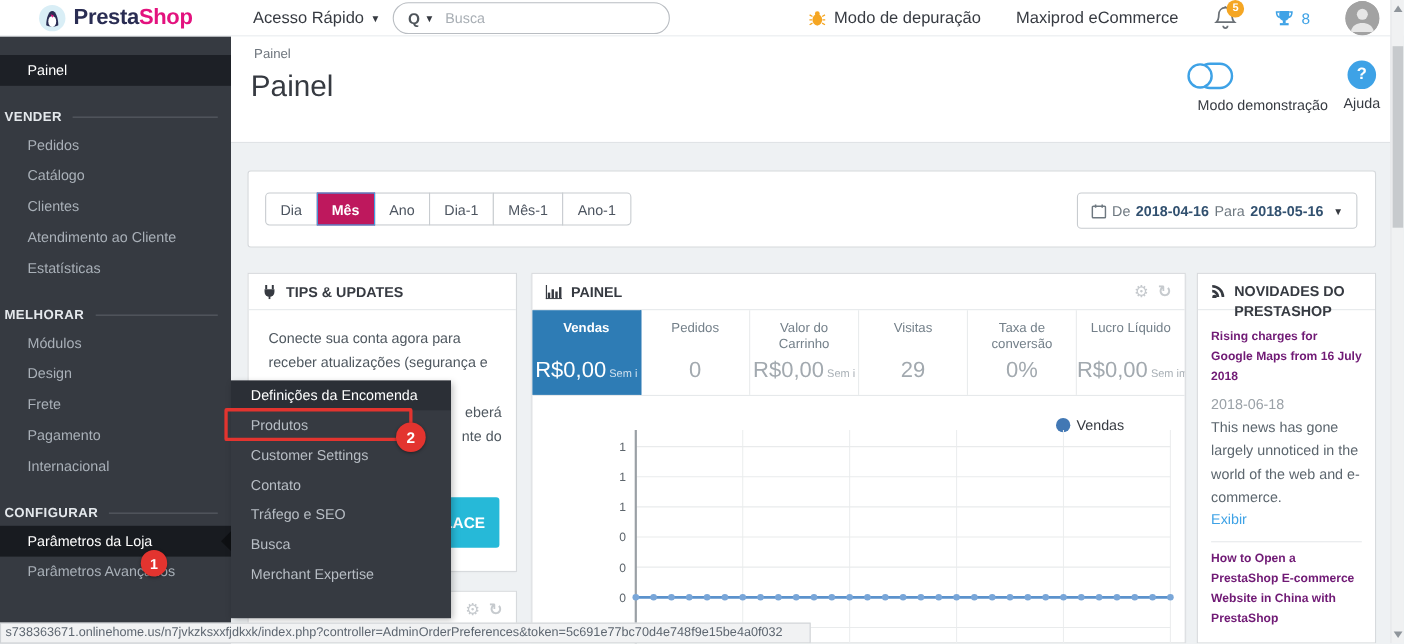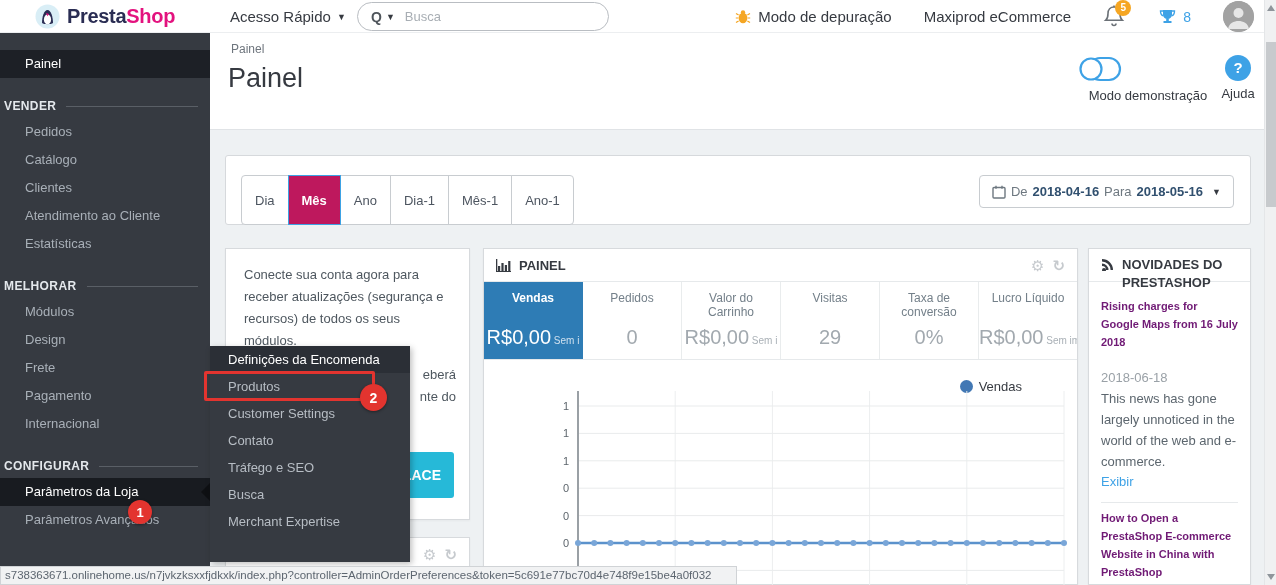--- a/index.html
+++ b/index.html
@@ -45,21 +45,21 @@
   .crumb{position:absolute;left:21px;top:9px;font-size:12px;color:#6e757d}
   .page-title{position:absolute;left:18px;top:30px;font-size:27px;font-weight:400;color:#363a41}
   .head-action{position:absolute;top:22px;text-align:center;cursor:pointer}
   .demo{left:868px;width:140px}
   .help{left:1002px;width:52px}
   .head-action .lab{font-size:13px;color:#363a41;margin-top:5px}
   .help-circle{width:26px;height:26px;border-radius:50%;background:#3ea2e6;color:#fff;font-weight:bold;font-size:15px;line-height:26px;margin:0 auto}
   
   .range-card{position:absolute;left:15px;top:122px;width:1026px;height:70px;background:#fff;border:1px solid #d6d9dc;border-radius:3px}
   .btn-group{position:absolute;left:15px;top:19px;display:flex}
-  .btn{height:50px;padding:0 13px;border:1px solid #c8ccd0;background:#fff;font-size:13px;color:#4d5560;margin-left:-1px;display:flex;align-items:center;cursor:pointer;font-family:inherit}
+  .btn{height:30px;padding:0 13px;border:1px solid #c8ccd0;background:#fff;font-size:13px;color:#4d5560;margin-left:-1px;display:flex;align-items:center;cursor:pointer;font-family:inherit}
   .btn:first-child{border-radius:4px 0 0 4px;margin-left:0}
   .btn:last-child{border-radius:0 4px 4px 0}
   .btn.active{background:#be185d;border-color:#3da2e4;color:#fff;font-weight:bold;z-index:2}
   .date-btn{position:absolute;right:16px;top:19px;height:33px;border:1px solid #c8ccd0;border-radius:4px;background:#fff;display:flex;align-items:center;gap:5px;padding:0 12px;font-size:13px;color:#6e7880;white-space:nowrap;cursor:pointer}
   .date-btn b{color:#31506f}
   .date-btn .caret{margin-left:4px}
   
   .card{position:absolute;background:#fff;border:1px solid #d7dadd;box-shadow:0 1px 2px rgba(0,0,0,.04)}
   .panel-head{height:33px;display:flex;align-items:center;gap:8px;padding:0 12px;border-bottom:1px solid #e6e9eb;font-size:13px;font-weight:600;color:#363a41}
   .panel-head .sp{flex:1}
@@ -83,21 +83,21 @@
   .kpi.active .note{color:#cfe0ee}
   .legend{position:absolute;right:55px;top:130px;display:flex;align-items:center;gap:6px;font-size:13px;color:#363a41}
   .legend .dot{width:13px;height:13px;border-radius:50%;background:#4278b4}
   .chart-svg{position:absolute;left:0;top:112px}
   
   .news{left:878px;top:215px;width:163px;height:337px}
   .news .panel-head{align-items:flex-start;padding-top:7px;overflow:visible}
   .news .panel-head .ttl{width:104px;line-height:18px}
   .news-body{padding:9px 12px 0 12px}
   .news-title{font-size:11px;font-weight:600;color:#701a75;line-height:18px;margin-top:6px;cursor:pointer}
-  .news-date{font-size:13px;color:#9aa1a7;margin-top:19px}
+  .news-date{font-size:13px;color:#9aa1a7;margin-top:9px}
   .news-ex{font-size:13px;color:#5c666e;line-height:21px;margin-top:3px}
   .news-link{font-size:13px;color:#3ea2e6;margin-top:2px;cursor:pointer}
   .news-hr{border-top:1px solid #e6e9eb;margin:13px 0 4px 0}
   
   .statusbar{position:absolute;left:0;top:566px;width:737px;height:19px;background:#f1f2f3;border:1px solid #d0d3d6;font-size:11.5px;line-height:17px;color:#5d6670;padding:0 4px;white-space:nowrap;overflow:hidden;z-index:95}
   
   .scrollbar{position:absolute;right:0;top:0;width:12px;height:585px;background:#f0f1f2;z-index:99;border-left:1px solid #e4e6e8}
   .sb-thumb{position:absolute;left:1px;top:42px;width:10px;height:165px;background:#c7cacd}
   .sb-arrow{position:absolute;left:2px;width:0;height:0;border-left:4px solid transparent;border-right:4px solid transparent}
   .sb-up{top:5px;border-bottom:6px solid #8f959b}
@@ -253,20 +253,30 @@
         </span>
         <span>De</span>
         <b>2018-04-16</b>
         <span>Para</span>
         <b>2018-05-16</b>
         <span class="caret">▼</span>
       </div>
     </div>
 
     <div class="card tips">
+      <div class="panel-head">
+        <span>
+          <svg width="14" height="14" viewBox="0 0 14 14">
+              <path d="M4 1v4M10 1v4" stroke="#363a41" stroke-width="1.8"></path>
+              <path d="M2.5 5h9v2.5a4.5 4.5 0 01-9 0z" fill="#363a41"></path>
+              <path d="M7 11.5V14" stroke="#363a41" stroke-width="1.6"></path>
+            </svg>
+        </span>
+        <span>TIPS &amp; UPDATES</span>
+      </div>
       <div class="tips-body">Conecte sua conta agora para receber atualizações (segurança e recursos) de todos os seus módulos.</div>
       <div class="frag" style="top:118px">eberá</div>
       <div class="frag" style="top:140px">nte do</div>
       <div class="mkt-btn">LACE</div>
     </div>
 
     <div class="card stub">
       <div class="panel-head">
         <span class="sp"></span>
         <span class="phead-icon">⚙</span>

